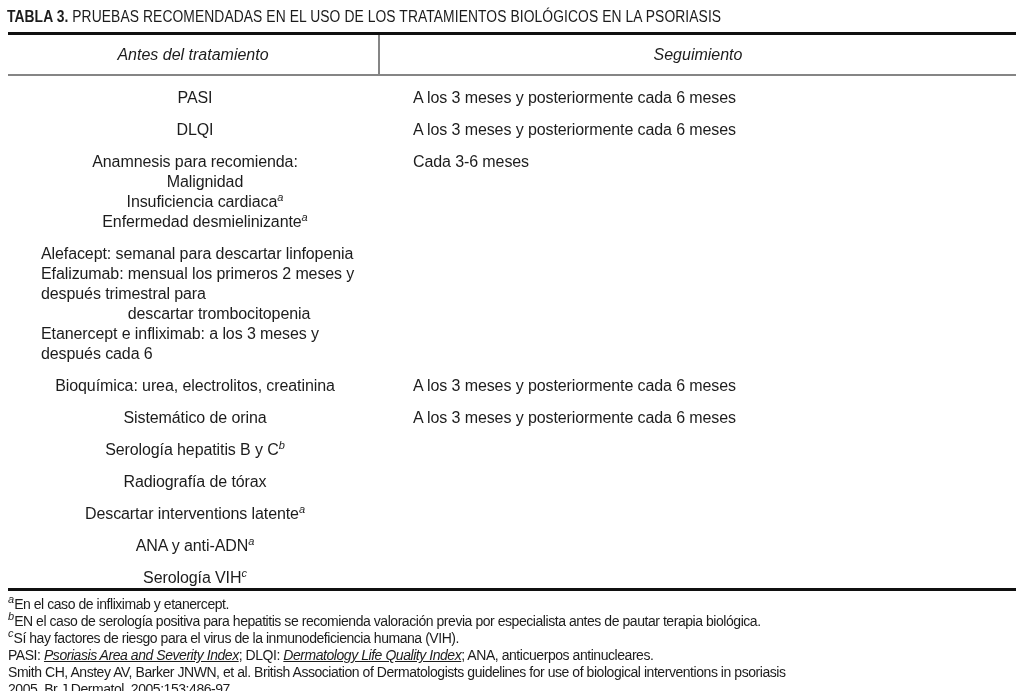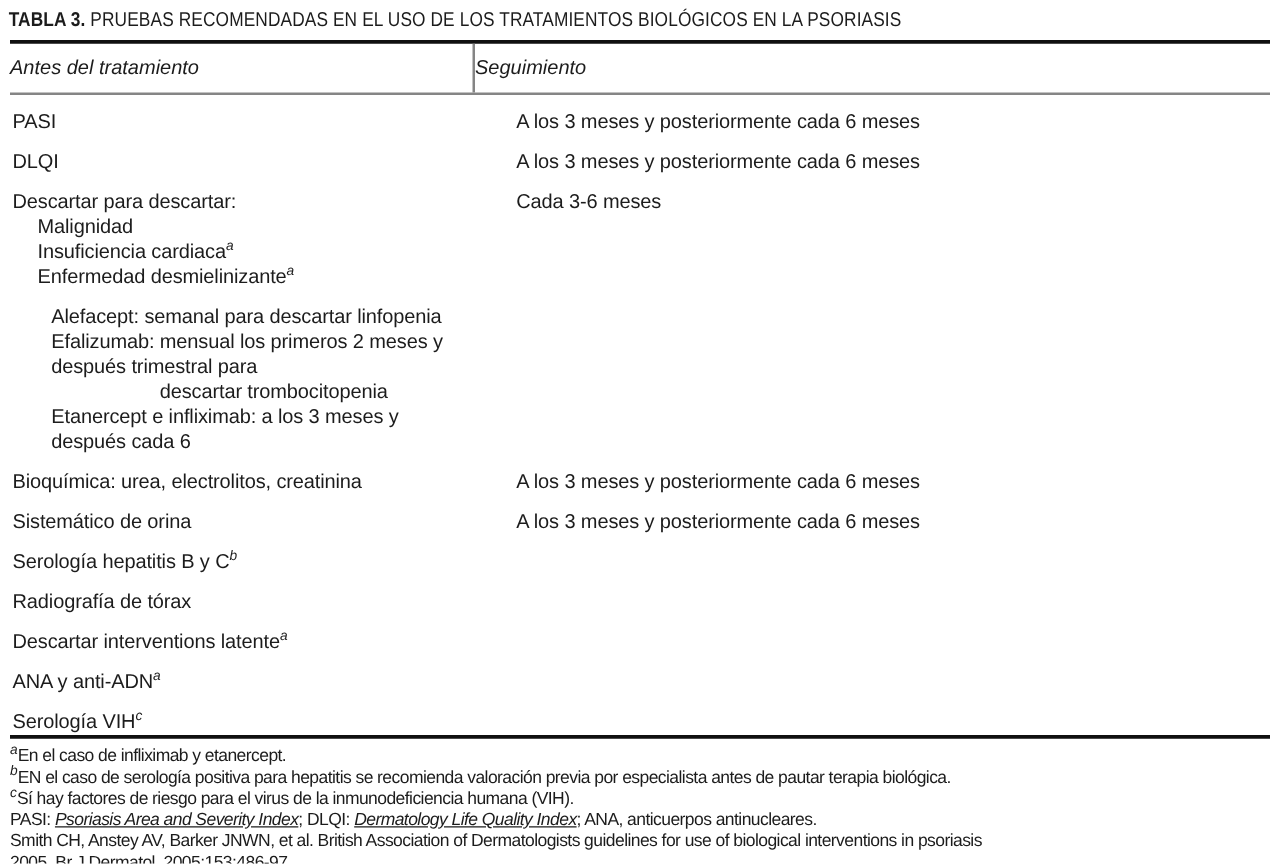--- a/index.html
+++ b/index.html
@@ -14,28 +14,28 @@
   }
   .title .bold { font-weight:bold; }
   .rule-top { margin:6px 8px 0 8px; border-top:3.5px solid #101010; }
   .rule-bottom { margin:0 8px; border-top:3.5px solid #101010; }
   .header-row {
     margin:0 8px; display:grid; grid-template-columns:372px 1fr;
     border-bottom:2px solid #858585;
   }
   .header-cell {
     font-style:italic; font-size:16px; line-height:20px;
-    padding:10px 0 9px 0;
+    text-align:center; padding:10px 0 9px 0;
   }
   .header-cell.left { border-right:2px solid #858585; }
   .t-body { margin:0 8px; padding-top:12px; }
   .t-row { display:grid; grid-template-columns:372px 1fr; margin-bottom:12px; }
   .t-row:last-child { margin-bottom:0;gap:36px; }
   .cell { font-size:16px; line-height:20px; letter-spacing:-0.1px; }
-  .cell.left  { padding-left:2px; }
+  .cell.left  { padding-left:2px;text-align:center; }
   .cell.right { padding-left:33px; }
   .line.indent-sub  { padding-left:20px; }
   .line.indent-cont { padding-left:17px;text-align:center; }
   sup.sup-mark { font-size:11px; font-style:italic; line-height:0; letter-spacing:0; }
   .footnotes {
     margin:5px 8px 0 8px; font-size:14px; line-height:17px; letter-spacing:-0.45px;
   }
   .fn-line { white-space:nowrap; }
   .fn-line .italic { font-style:italic;text-decoration:underline; }
 </style>
@@ -67,21 +67,21 @@
       <div class="t-row">
         <div class="cell left">
           <div class="line"><span>DLQI</span></div>
         </div>
         <div class="cell right">
           <div class="line"><span>A los 3 meses y posteriormente cada 6 meses</span></div>
         </div>
       </div>
       <div class="t-row">
         <div class="cell left">
-          <div class="line"><span>Descartar para descartar:</span></div>
+          <div class="line"><span>Anamnesis para recomienda:</span></div>
           <div class="line indent-sub"><span>Malignidad</span></div>
           <div class="line indent-sub"><span>Insuficiencia cardiaca</span><sup class="sup-mark">a</sup></div>
           <div class="line indent-sub"><span>Enfermedad desmielinizante</span><sup class="sup-mark">a</sup></div>
         </div>
         <div class="cell right">
           <div class="line"><span>Cada 3-6 meses</span></div>
         </div>
       </div>
       <div class="t-row">
         <div class="cell right">

